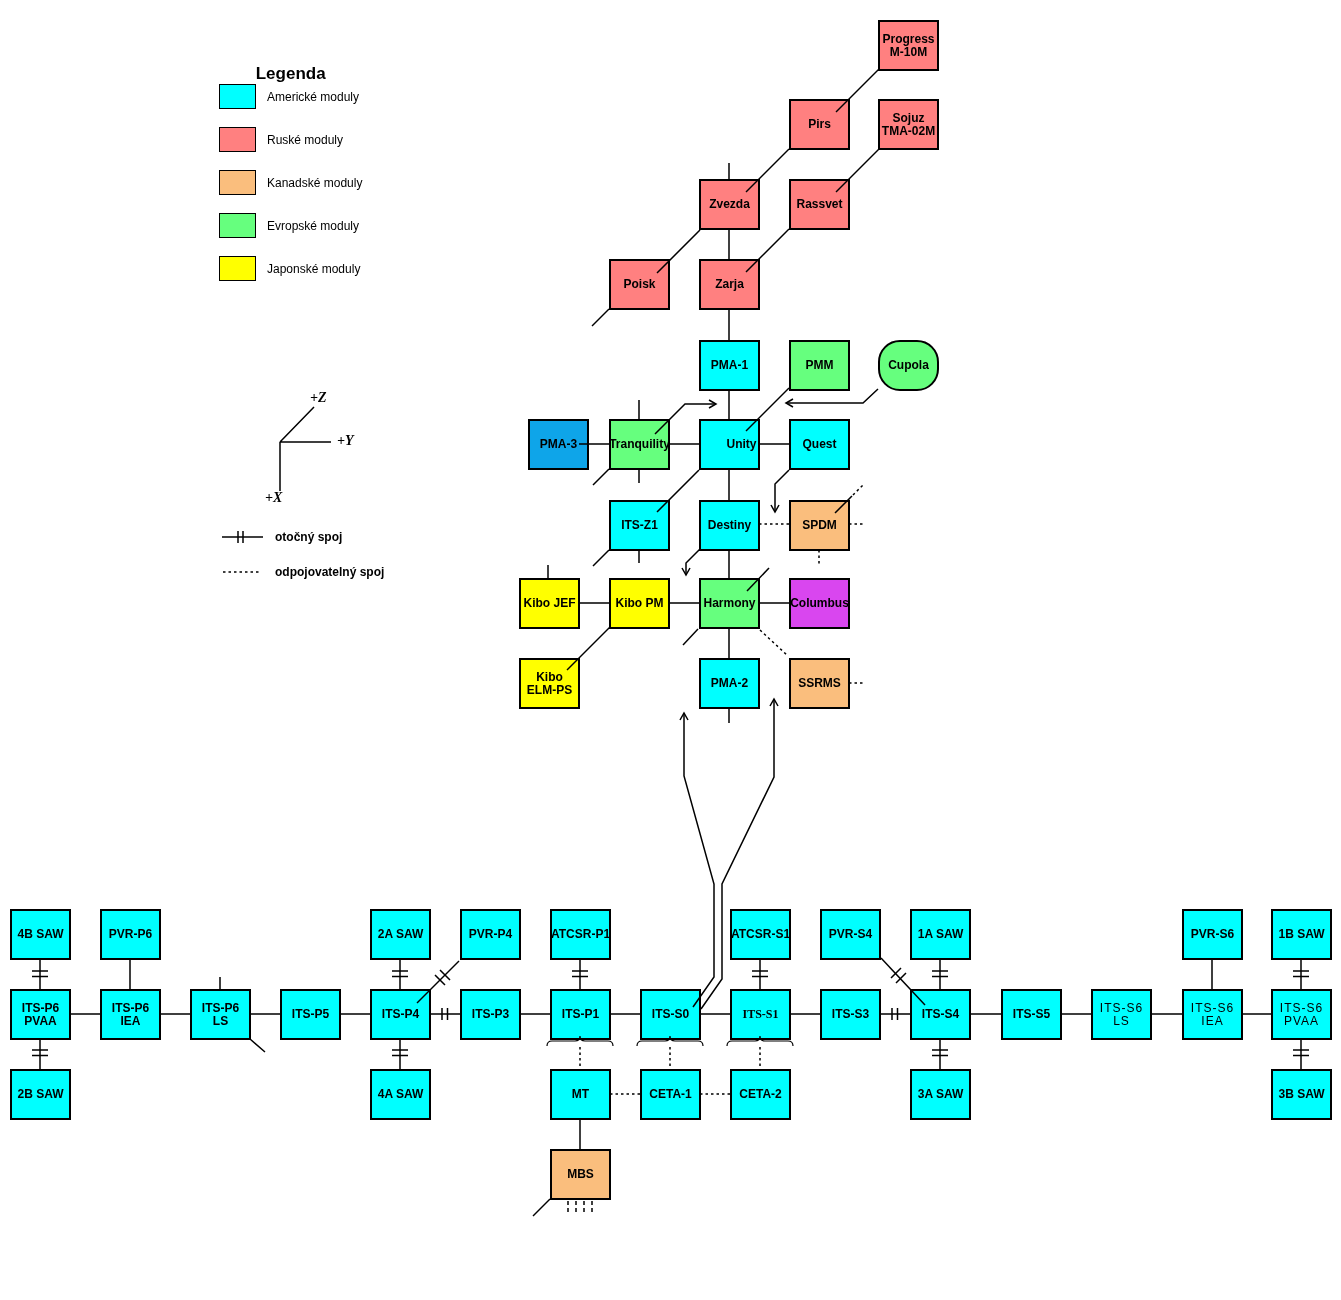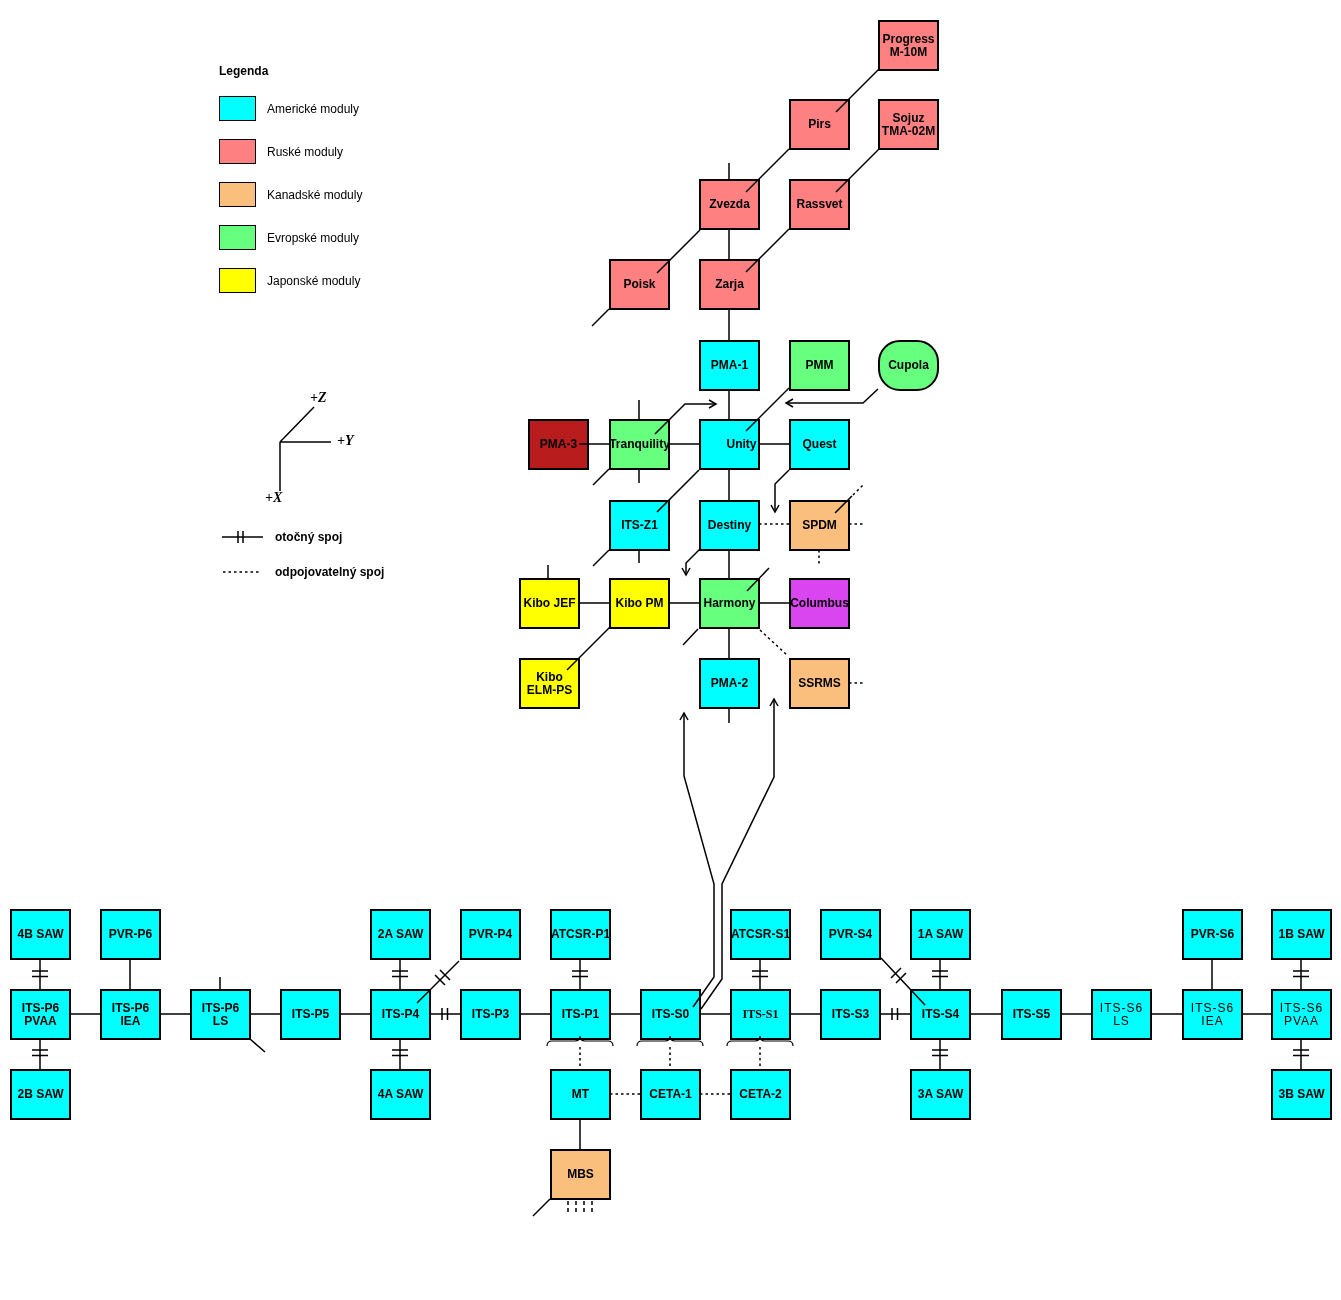--- a/index.html
+++ b/index.html
@@ -9,21 +9,21 @@
   }
   .module{
     position:absolute;width:61px;height:51px;box-sizing:border-box;
     border:2px solid #000;display:flex;flex-direction:column;
     align-items:center;justify-content:center;text-align:center;
     font-size:12px;font-weight:bold;line-height:13px;z-index:1;white-space:nowrap;
   }
   .module.light{font-weight:normal;letter-spacing:1px;}
   #edges{position:absolute;left:0;top:0;z-index:2;pointer-events:none;}
   #legend{position:absolute;left:219px;top:64px;z-index:1;}
-  .legend-title{font-size:12px;font-weight:bold;margin-bottom:18px;}
+  .legend-title{font-size:17px;font-weight:bold;text-align:center;}
   .legend-row{display:flex;align-items:center;height:25px;margin-bottom:18px;}
   .swatch{width:37px;height:25px;box-sizing:border-box;border:1.5px solid #000;margin-right:11px;flex:none;}
   .legend-label{font-size:12px;}
   .axis-label{position:absolute;font-family:"Liberation Serif",serif;font-style:italic;font-weight:bold;font-size:14px;z-index:1;}
   .joint-row{position:absolute;display:flex;align-items:center;z-index:1;}
   .joint-row svg{margin-right:10px;}
   .joint-label{font-size:12px;font-weight:bold;}
 </style>
 </head>
 <body>
@@ -99,21 +99,21 @@
     </div>
     <div class="module" style="left: 699px; top: 340px; background: rgb(0, 255, 255);">
       <div>PMA-1</div>
     </div>
     <div class="module" style="left: 789px; top: 340px; background: rgb(102, 255, 126);">
       <div>PMM</div>
     </div>
     <div class="module" style="left: 878px; top: 340px; background: rgb(102, 255, 126); border-radius: 22px;">
       <div>Cupola</div>
     </div>
-    <div class="module" style="left: 528px; top: 419px; background: #b91c1c;">
+    <div class="module" style="left: 528px; top: 419px; background: #0ea5e9;">
       <div>PMA-3</div>
     </div>
     <div class="module" style="left: 609px; top: 419px; background: rgb(102, 255, 126);">
       <div>Tranquility</div>
     </div>
     <div class="module" style="left: 699px; top: 419px; background: rgb(0, 255, 255); padding-left: 24px;">
       <div>Unity</div>
     </div>
     <div class="module" style="left: 789px; top: 419px; background: rgb(0, 255, 255);">
       <div>Quest</div>

